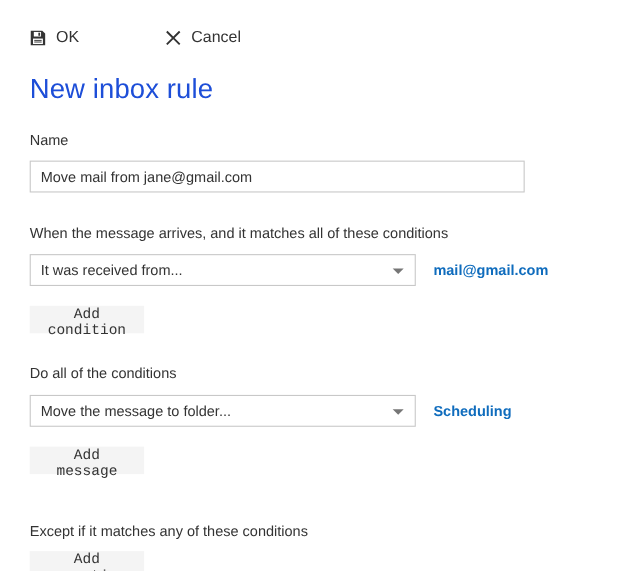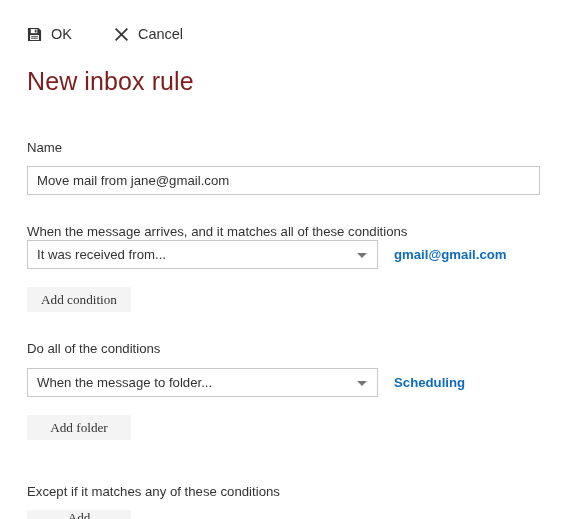--- a/index.html
+++ b/index.html
@@ -15,20 +15,21 @@
     overflow: hidden;
     -webkit-font-smoothing: antialiased;
   }
 
   
   .command-bar {
     display: flex;
     align-items: center;
     padding: 22px 0 0 27px;
     height: 24px;
+    gap: 36px;
   }
   .cmd-btn {
     display: flex;
     align-items: center;
     background: none;
     border: none;
     padding: 0;
     margin: 0 42px 0 0;
     cursor: pointer;
     font-family: "Liberation Sans", sans-serif;
@@ -37,58 +38,58 @@
     line-height: 1;
   }
   .cmd-btn .cmd-label { margin-left: 9px; }
   .icon-svg { display: block; }
 
   
   .page-title {
     margin: 22px 0 0 27px;
     font-size: 25px;
     font-weight: 300;
-    color: #7f1d1d;
+    color: #1d4ed8;
     letter-spacing: 0.1px;
     line-height: 1.1;
   }
 
   
   .field-label {
     margin: 0 0 0 27px;
     font-size: 13.2px;
     color: #333333;
     line-height: 1.2;
   }
-  .label-name      { margin-top: 44px; }
+  .label-name      { margin-top: 24px; }
   .label-when      { margin-top: 29px; }
   .label-doall     { margin-top: 29px; }
   .label-except    { margin-top: 44px; }
 
   .text-input {
     display: block;
     box-sizing: border-box;
     margin: 11px 0 0 27px;
-    width: 513px;
+    width: 450px;
     height: 29px;
     padding: 0 9px;
     border: 1px solid #c8c8c8;
     background: #ffffff;
     font-family: "Liberation Sans", sans-serif;
     font-size: 13.2px;
     color: #333333;
     border-radius: 0;
   }
 
   .row {
     display: flex;
     align-items: center;
     margin-left: 27px;
   }
-  .row-condition { }
+  .row-condition { margin-top: 11px; }
   .row-action    { margin-top: 11px; }
 
   .select-wrap {
     position: relative;
     width: 351px;
     height: 29px;
     box-sizing: border-box;
     border: 1px solid #c8c8c8;
     background: #ffffff;
     cursor: pointer;
@@ -127,21 +128,21 @@
     cursor: pointer;
     white-space: nowrap;
   }
 
   .gray-btn {
     display: block;
     box-sizing: border-box;
     border: none;
     background: #f4f4f4;
     color: #333333;
-    font-family: Liberation Serif, serif;
+    font-family: Liberation Mono, monospace;
     font-size: 13.2px;
     height: 25px;
     padding: 0 14px;
     cursor: pointer;
     border-radius: 0;
     text-align: center;
   }
   .btn-add-condition { margin: 18px 0 0 27px; width: 104px; }
   .btn-add-action    { margin: 18px 0 0 27px; width: 104px; }
   .btn-add-exception { margin: 10px 0 0 27px; width: 104px; }
@@ -181,31 +182,31 @@
 <div class="field-label label-name">Name</div>
 <input class="text-input" type="text" value="Move mail from jane@gmail.com" style="">
 
 <div class="field-label label-when">When the message arrives, and it matches all of these conditions</div>
 
 <div class="row row-condition">
   <div class="select-wrap">
     <span class="select-text">It was received from...</span>
     <span class="select-arrow"></span>
   </div>
-  <a class="value-link" href="#">gmail@gmail.com</a>
+  <a class="value-link" href="#">mail@gmail.com</a>
 </div>
 
 <button class="gray-btn btn-add-condition">Add condition</button>
 
 <div class="field-label label-doall">Do all of the conditions</div>
 
 <div class="row row-action">
   <div class="select-wrap">
-    <span class="select-text">When the message to folder...</span>
+    <span class="select-text">Move the message to folder...</span>
     <span class="select-arrow"></span>
   </div>
   <a class="value-link" href="#">Scheduling</a>
 </div>
 
-<button class="gray-btn btn-add-action">Add folder</button>
+<button class="gray-btn btn-add-action">Add message</button>
 
 <div class="field-label label-except">Except if it matches any of these conditions</div>
 <button class="gray-btn btn-add-exception">Add exception</button>
 
 </body></html>

